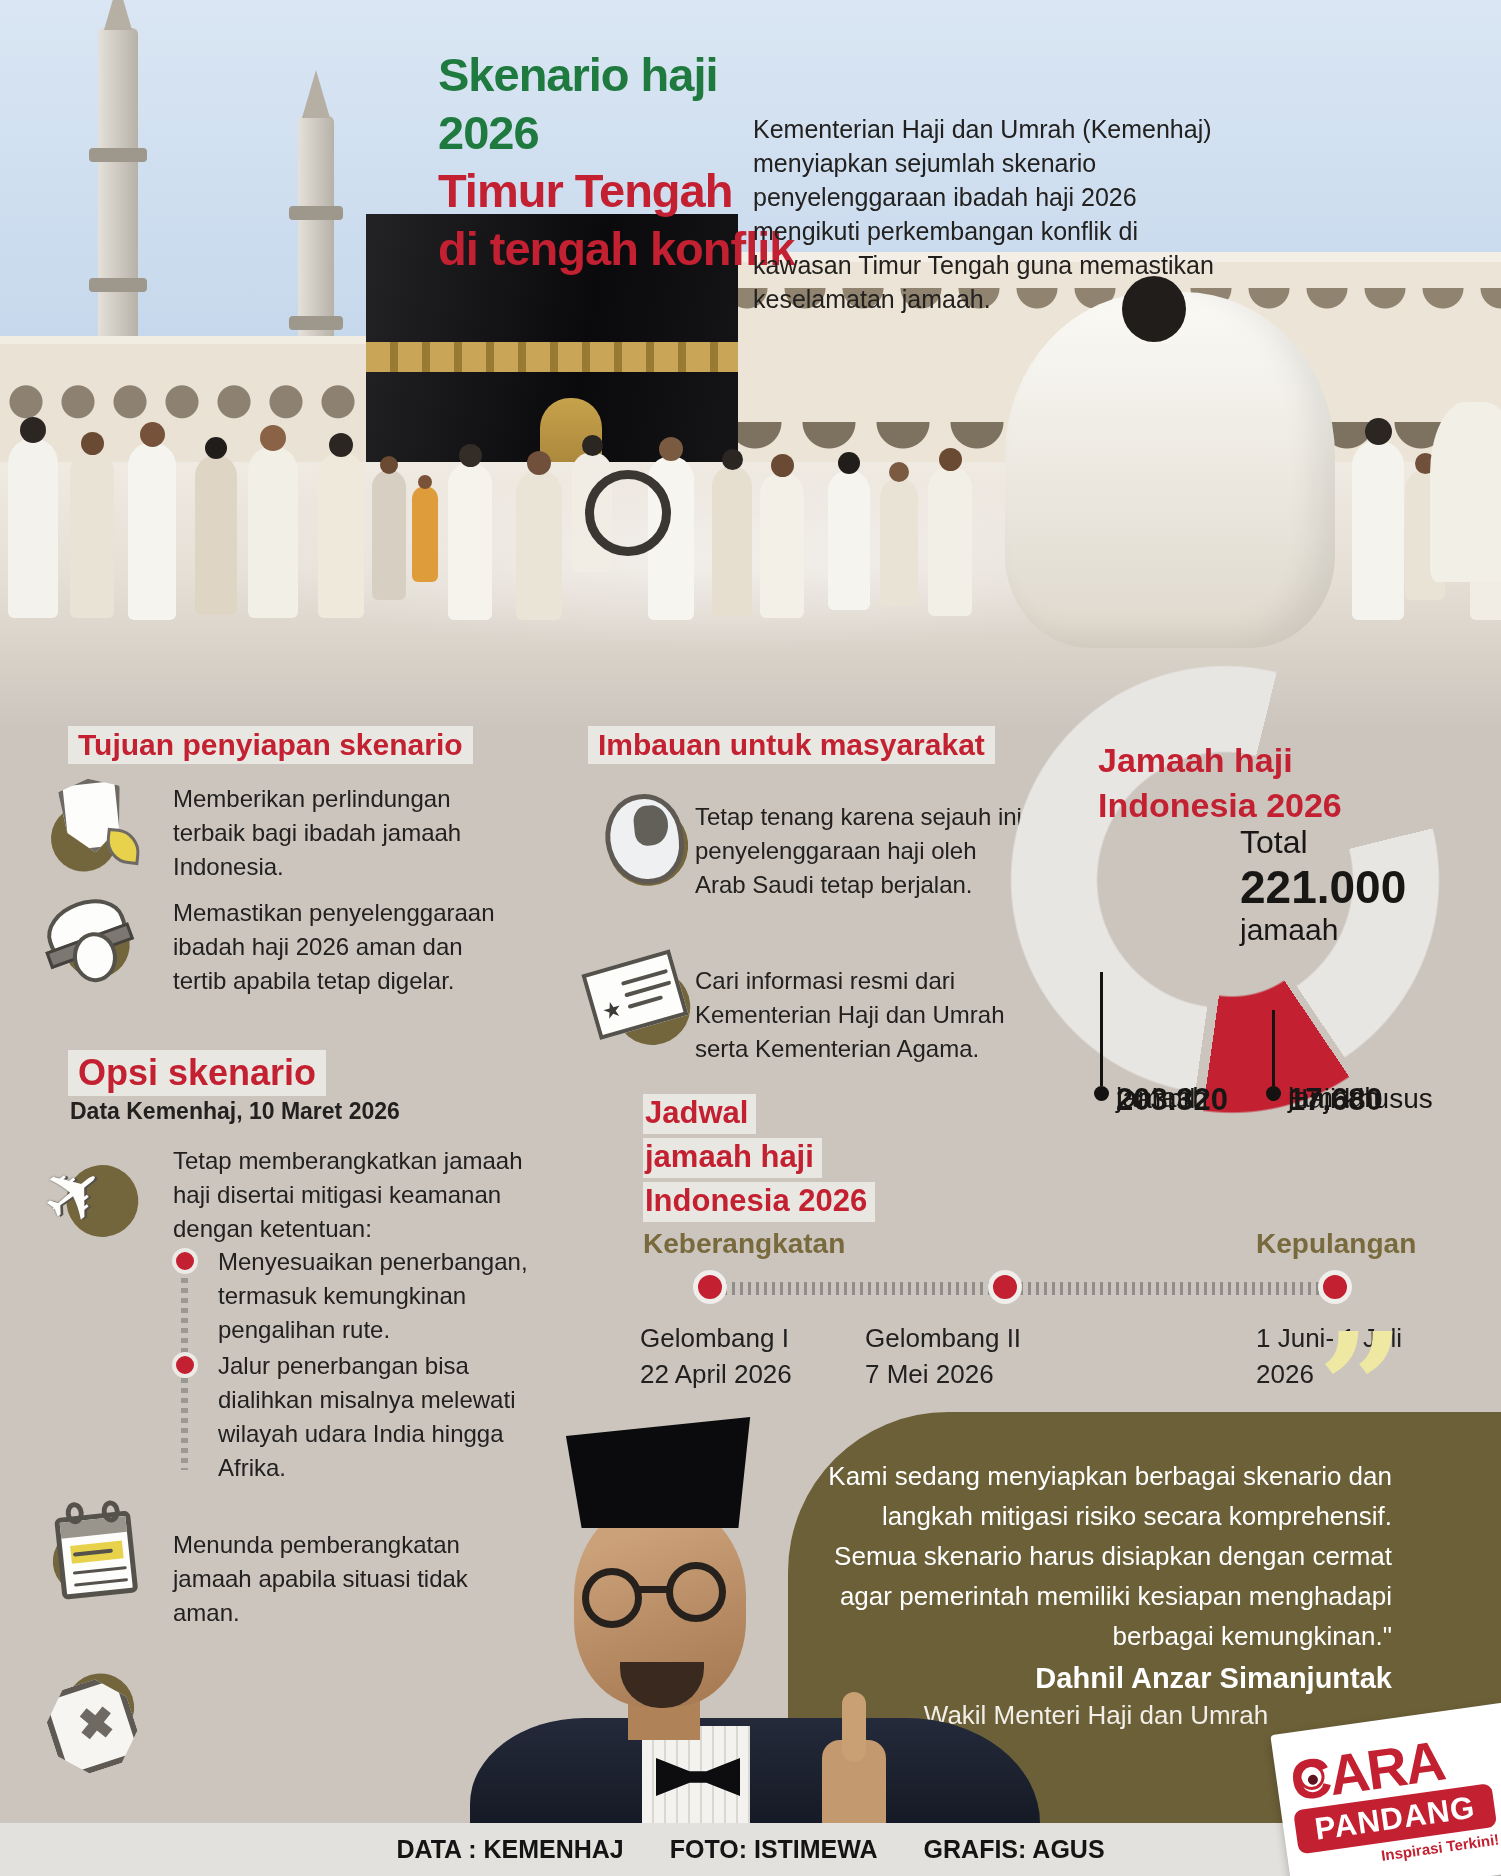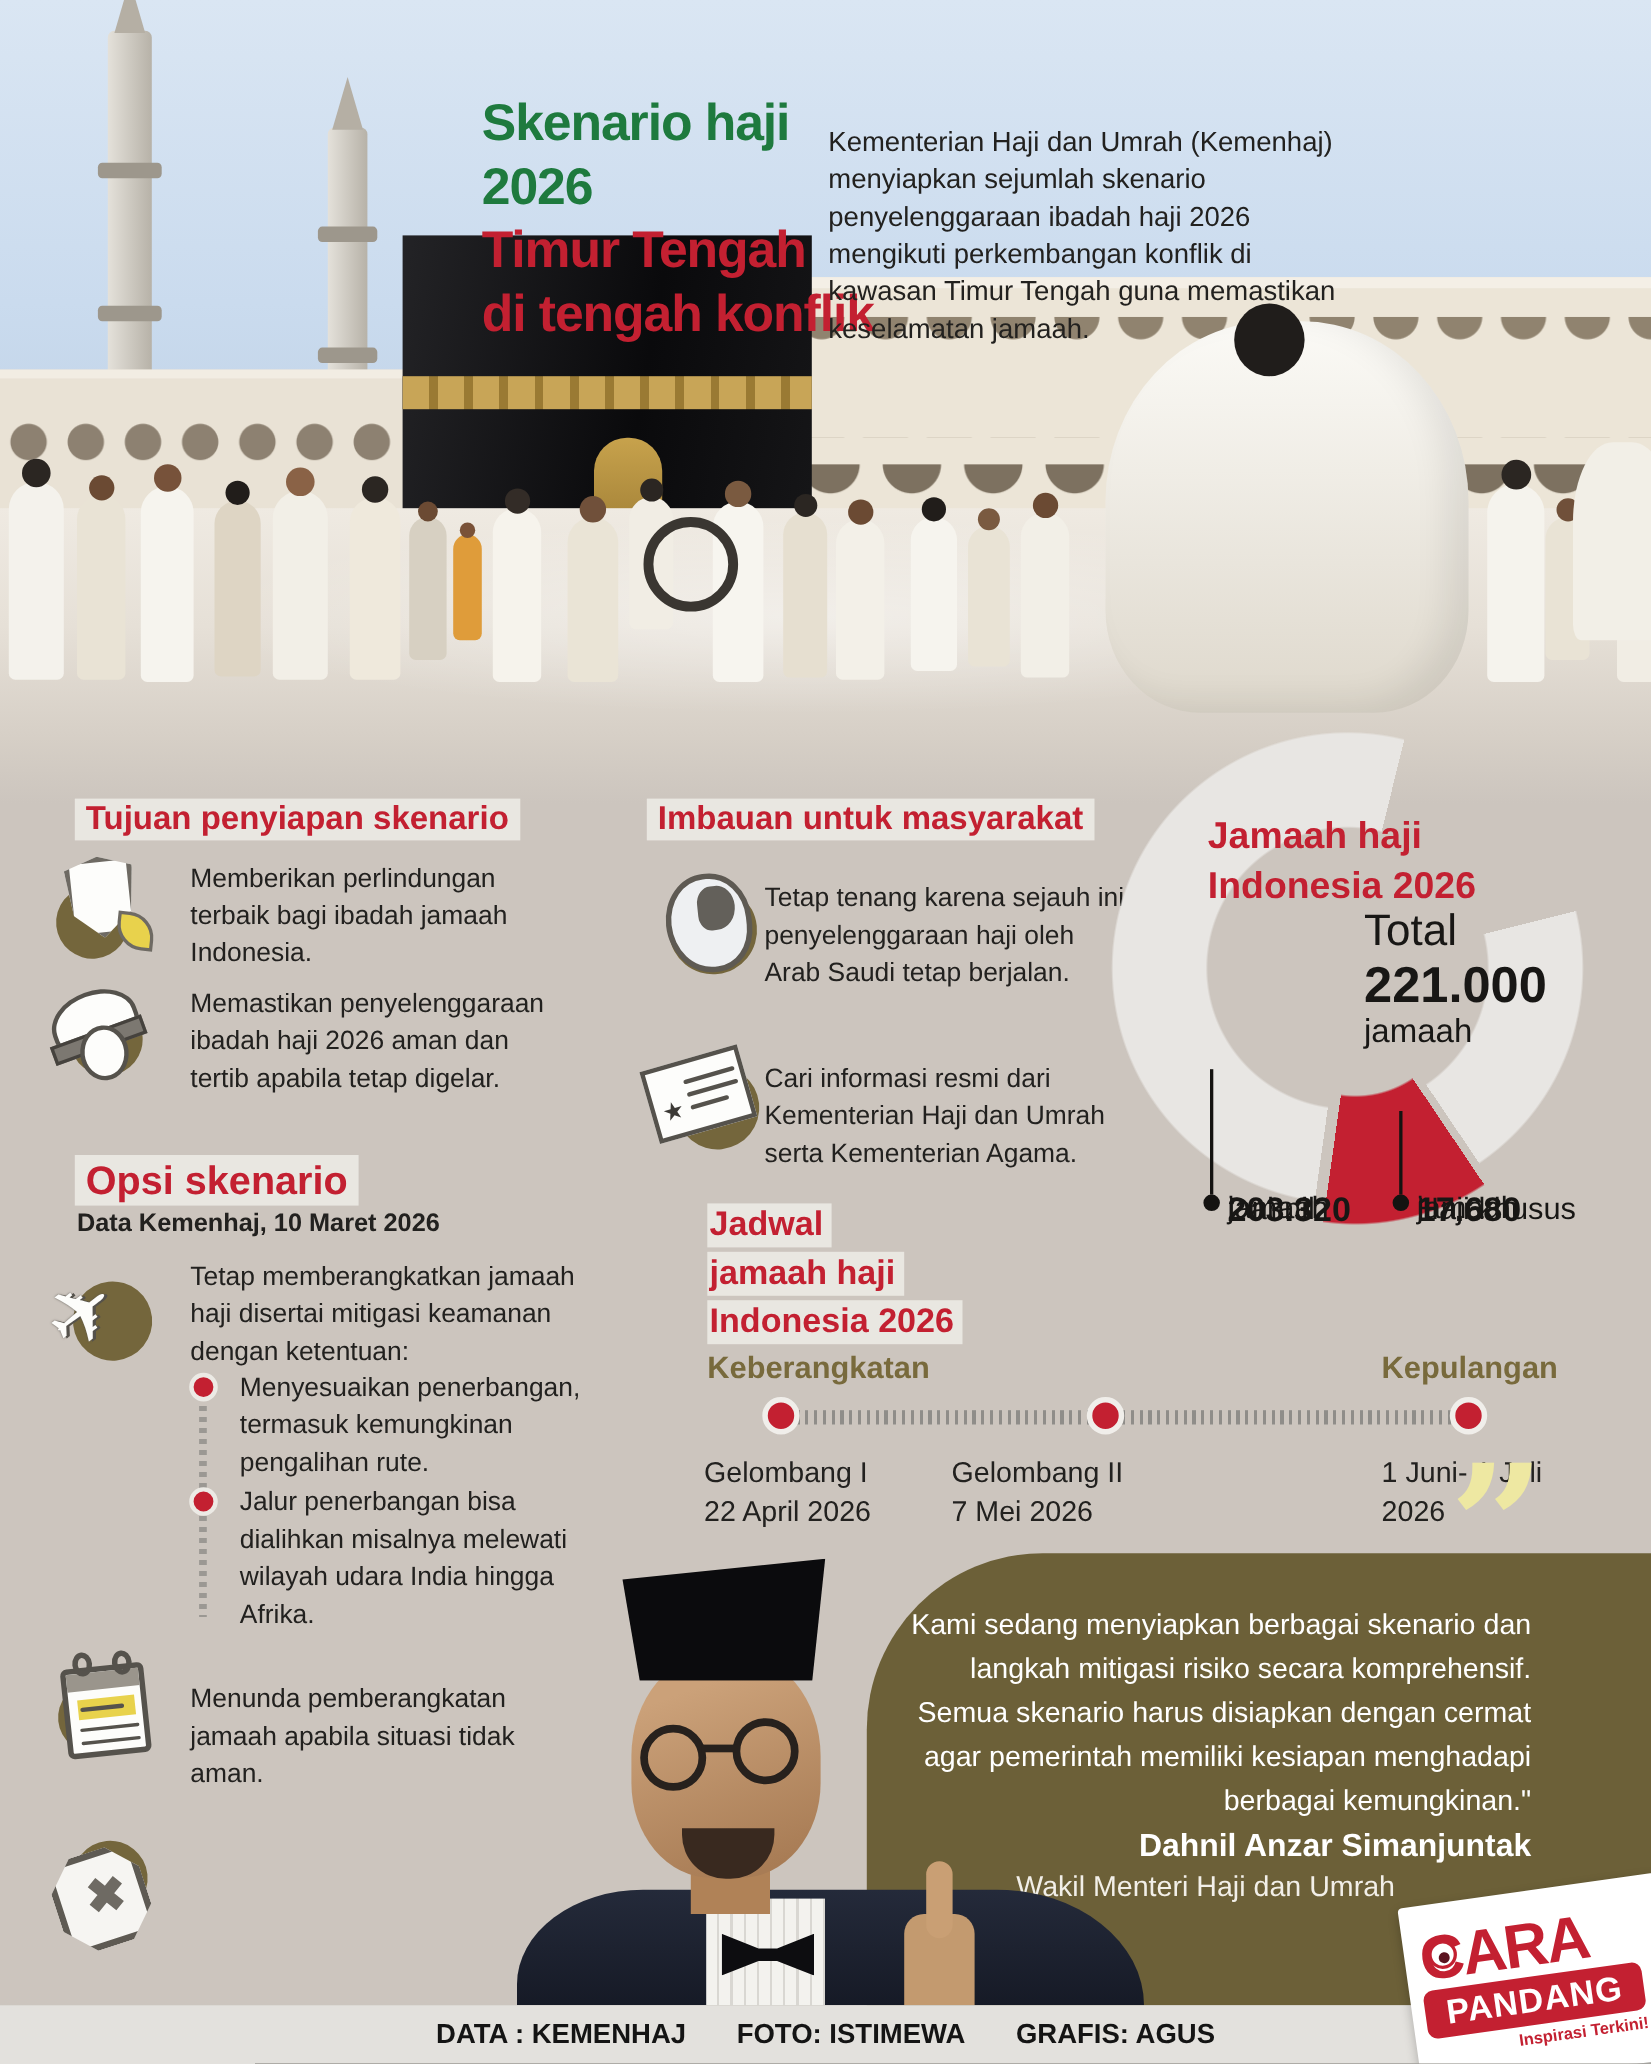--- a/index.html
+++ b/index.html
@@ -40,21 +40,21 @@
   #crowd{left:0;top:0;width:1501px;height:730px;}
   #wheelchair{left:585px;top:470px;width:86px;height:86px;border-radius:50%;
        border:9px solid #3a3631;background:transparent;}
   #seated{left:1005px;top:292px;width:330px;height:356px;border-radius:46% 46% 26% 26%;
        background:linear-gradient(180deg,#fbfaf6,#ded8cc);box-shadow:inset -20px -10px 30px rgba(0,0,0,.08);}
   #seated-head{left:1122px;top:276px;width:64px;height:66px;border-radius:50%;background:#201d1b;}
   #pilgrim-right{left:1430px;top:402px;width:90px;height:180px;border-radius:40% 40% 8% 8%;background:#f2efe7;}
 
   
   #headline{left:438px;top:46px;width:360px;font-weight:bold;font-size:47px;line-height:58px;letter-spacing:-1px;}
-  #headline .g{position:static;display:block;color:#1e7a3e;margin-top:36px;}
+  #headline .g{position:static;display:block;color:#1e7a3e;}
   #headline .r{position:static;display:block;color:#c32031;}
   #intro{left:753px;top:112px;width:470px;font-size:25px;line-height:34px;color:#22211f;}
 
   
   .strip{background:rgba(236,233,228,.92);padding:2px 10px;color:#c32031;font-weight:bold;white-space:nowrap;}
   .h-main{font-size:30px;}
   .body-text{font-size:24px;line-height:34px;color:#22211f;}
   .icon{transform:rotate(-6deg);}
   .icon .disc{border-radius:50%;background:#74663c;}
   .lbl-olive{color:#786a3c;font-weight:bold;font-size:28px;}
@@ -108,21 +108,21 @@
       background:conic-gradient(#e8e6e3 0 14deg, rgba(0,0,0,0) 14deg 76deg, #e8e6e3 76deg 146deg,
                  rgba(0,0,0,0) 146deg 188deg, #e8e6e3 188deg 360deg);
       -webkit-mask:radial-gradient(closest-side, transparent 0 59%, #000 60% 99%, transparent 100%);
       mask:radial-gradient(closest-side, transparent 0 59%, #000 60% 99%, transparent 100%);}
   #slice{left:1017px;top:688px;width:430px;height:430px;border-radius:50%;
       background:conic-gradient(rgba(0,0,0,0) 0 146deg, #c32031 146deg 188deg, rgba(0,0,0,0) 188deg);
       -webkit-mask:radial-gradient(closest-side, transparent 0 43%, #000 44% 97%, transparent 98%);
       mask:radial-gradient(closest-side, transparent 0 43%, #000 44% 97%, transparent 98%);}
   #chart-title{left:1098px;top:738px;width:260px;color:#c32031;font-weight:bold;font-size:34px;line-height:45px;}
   #chart-total{left:1240px;top:824px;width:220px;color:#181715;}
-  #chart-total .t1{position:static;display:block;font-size:40px;}
+  #chart-total .t1{position:static;display:block;font-size:32px;}
   #chart-total .t2{position:static;display:block;font-size:46px;font-weight:bold;line-height:52px;}
   #chart-total .t3{position:static;display:block;font-size:30px;}
   .lead{width:3px;background:#141311;}
   #lead1{left:1100px;top:972px;height:114px;}
   #lead2{left:1272px;top:1010px;height:76px;}
   .lead-dot{width:15px;height:15px;border-radius:50%;background:#141311;}
   #ldot1{left:1094px;top:1086px;}
   #ldot2{left:1266px;top:1086px;}
   .seg{color:#181715;}
   #seg1{left:1116px;top:1080px;width:160px;}

